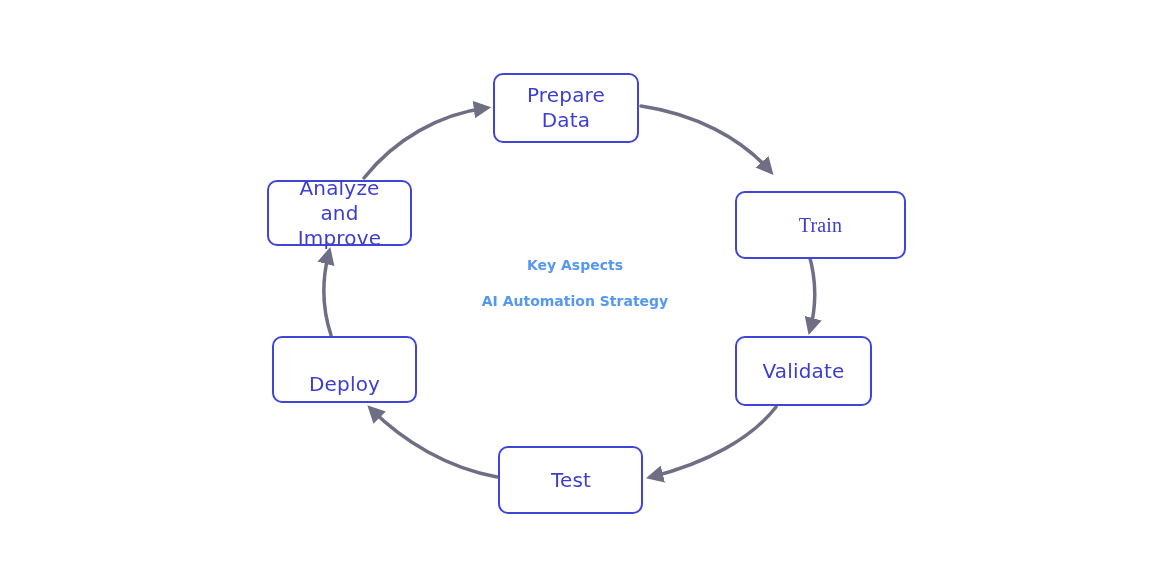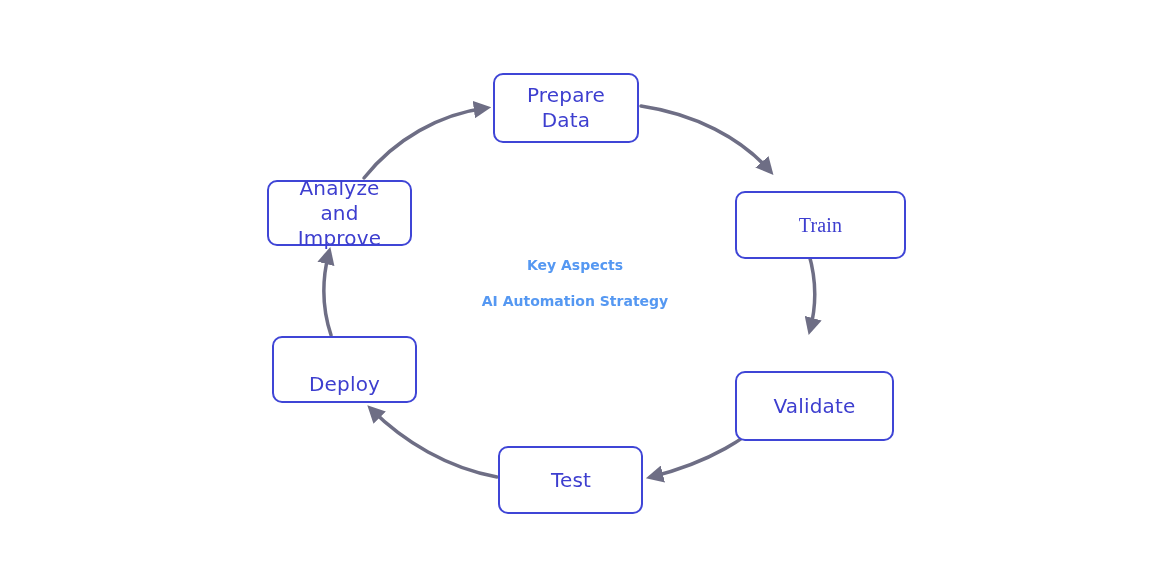--- a/index.html
+++ b/index.html
@@ -34,21 +34,21 @@
     border-radius: 10px;
     color: var(--box-text, #3d3ecf);
     font-size: 20px;
     font-weight: 500;
     line-height: 1.25;
     padding: 4px 10px;
     letter-spacing: 0.2px;
   }
   .node-prepare-data    { left: 493px; top:  73px; width: 146px; height: 70px; }
   .node-train           { left: 735px; top: 191px; width: 171px; height: 68px; font-family: Liberation Serif, serif; }
-  .node-validate        { left: 735px; top: 336px; width: 159px; height: 70px; margin-top: 35px; }
+  .node-validate        { left: 735px; top: 336px; width: 137px; height: 70px; }
   .node-test            { left: 498px; top: 446px; width: 145px; height: 68px; padding-left: 11px; }
   .node-deploy          { left: 272px; top: 336px; width: 145px; height: 67px; align-items: flex-end; }
   .node-analyze-improve { left: 267px; top: 180px; width: 145px; height: 66px; }
   .center-label {
     position: absolute;
     left: 375px;
     top: 254px;
     width: 400px;
     text-align: center;
     color: var(--center-text, #5598f2);

